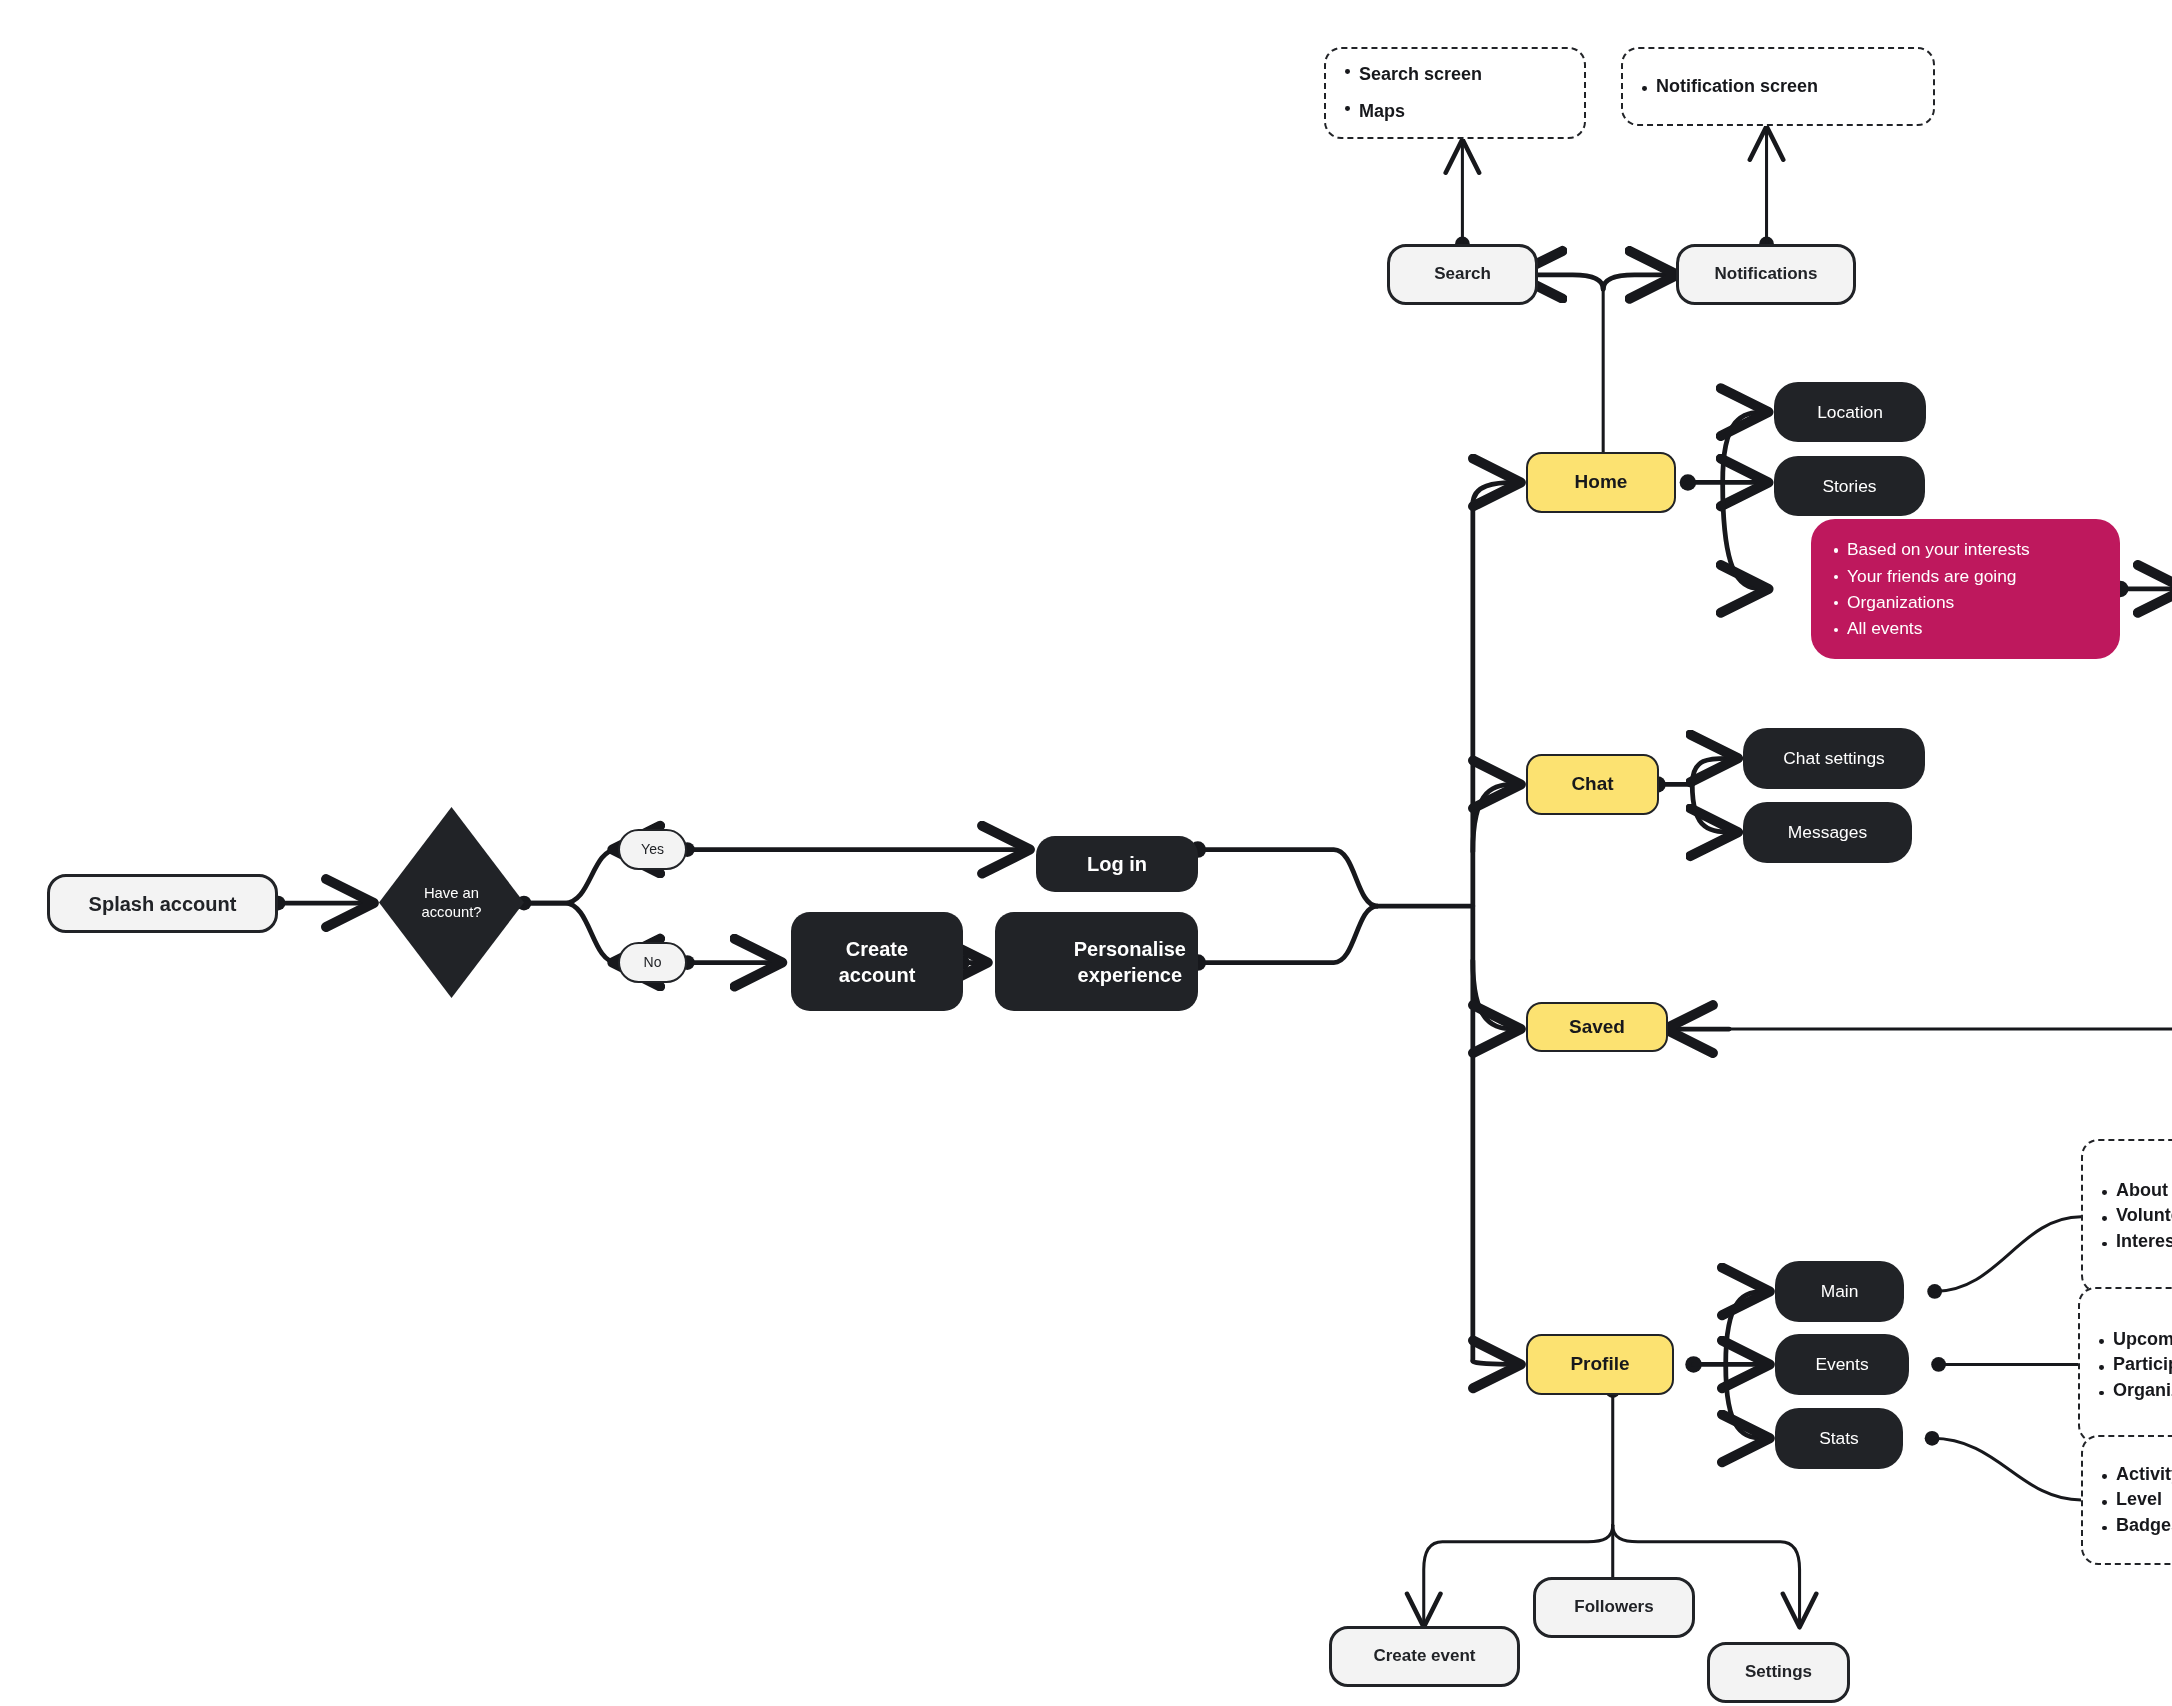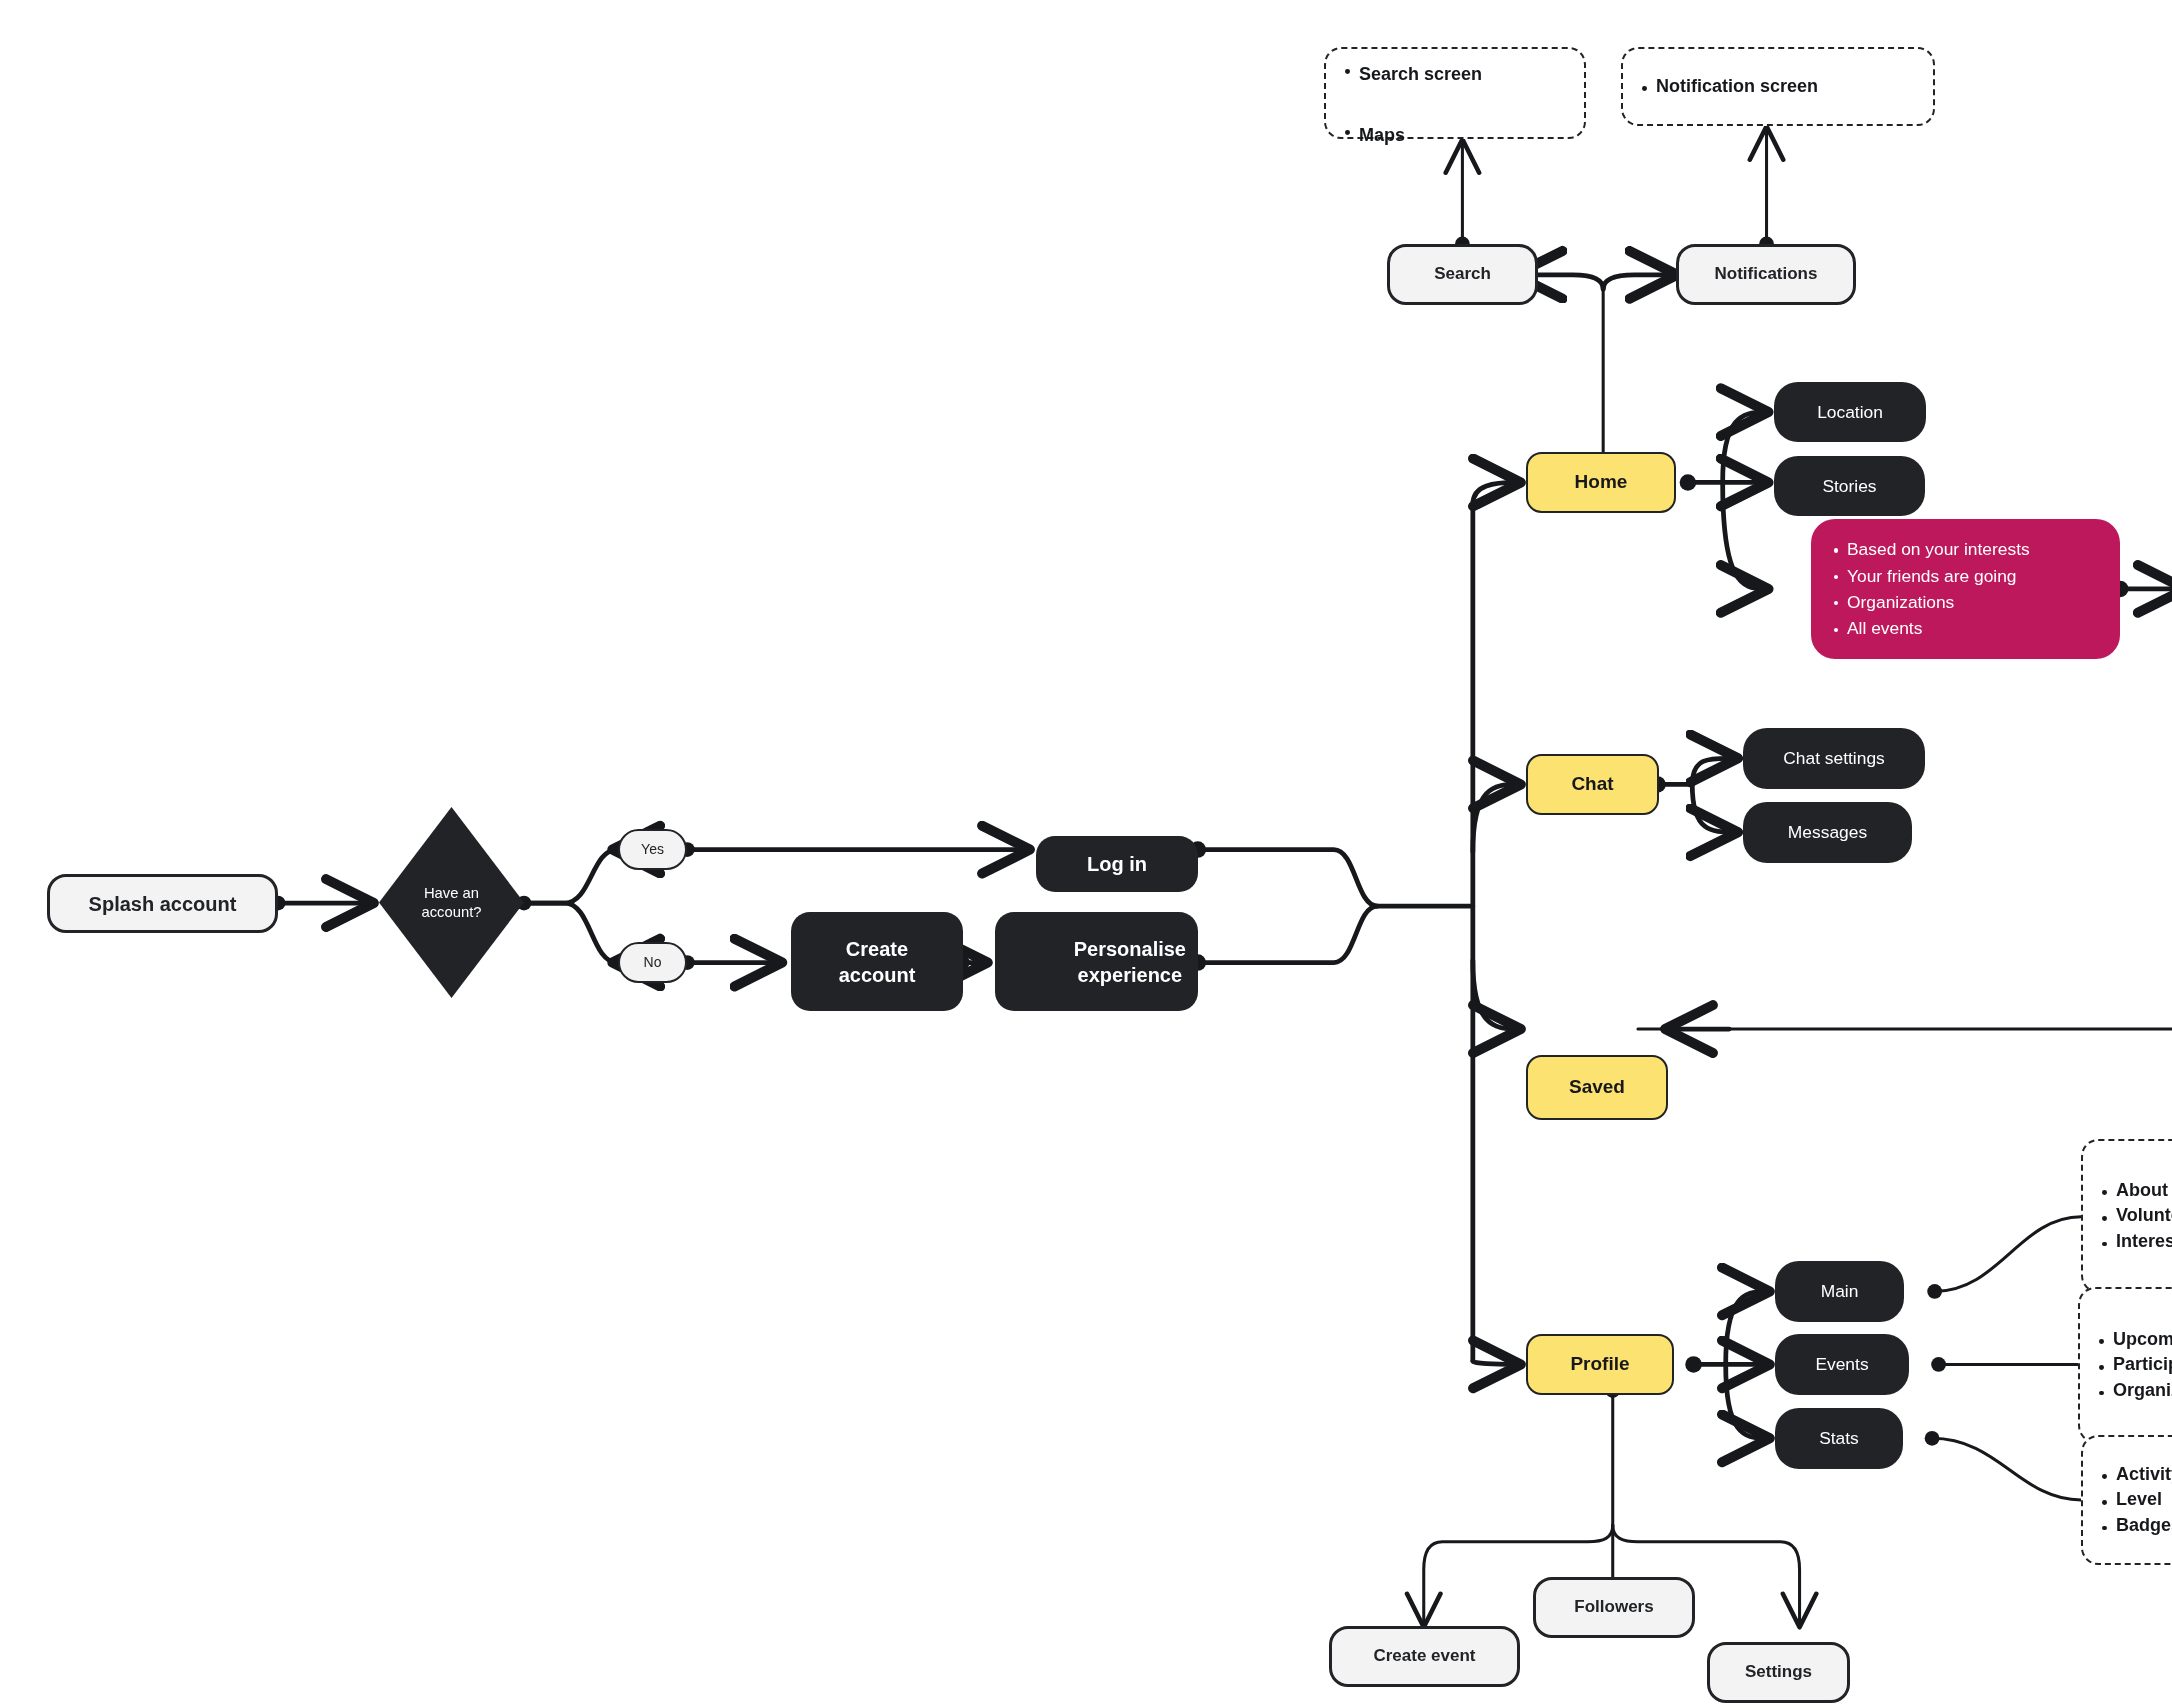--- a/index.html
+++ b/index.html
@@ -88,21 +88,21 @@
   .dashed li{
     position:relative;
     color:#17181C;font-size:18px;font-weight:700;
     line-height:1.42;
     white-space:nowrap;
   }
   .dashed li::before{
     content:"";position:absolute;left:-14px;top:calc(0.71em);
     width:4.8px;height:4.8px;border-radius:50%;background:#17181C;
   }
-  .dashed.spaced li{line-height:2.05;margin-top:24px;}
+  .dashed.spaced li{line-height:2.05;}
 
   
   .darklist{
     position:absolute;box-sizing:border-box;
     background:#be185d;border-radius:24px;
     display:flex;align-items:center;z-index:3;
   }
   .darklist ul{margin:0;padding:0 20px 0 36px;list-style:none;width:100%;}
   .darklist li{
     position:relative;color:#ffffff;font-size:17.4px;font-weight:400;
@@ -305,21 +305,21 @@
   </div>
 
   <div class="node dark" style="left:1743px;top:728px;width:182px;height:61px;">
     <span>Chat settings</span>
   </div>
 
   <div class="node dark" style="left:1743px;top:802px;width:169px;height:61px;">
     <span>Messages</span>
   </div>
 
-  <div class="node yellow" style="left:1526px;top:1055px;width:142px;height:65px;align-items:center;">
+  <div class="node yellow" style="left:1526px;top:1002px;width:142px;height:50px;align-items:center;">
     <span>Saved</span>
   </div>
 
   <div class="node yellow" style="left:1526px;top:1334px;width:148px;height:61px;">
     <span>Profile</span>
   </div>
 
   <div class="node dark" style="left:1775px;top:1261px;width:129px;height:61px;">
     <span>Main</span>
   </div>

